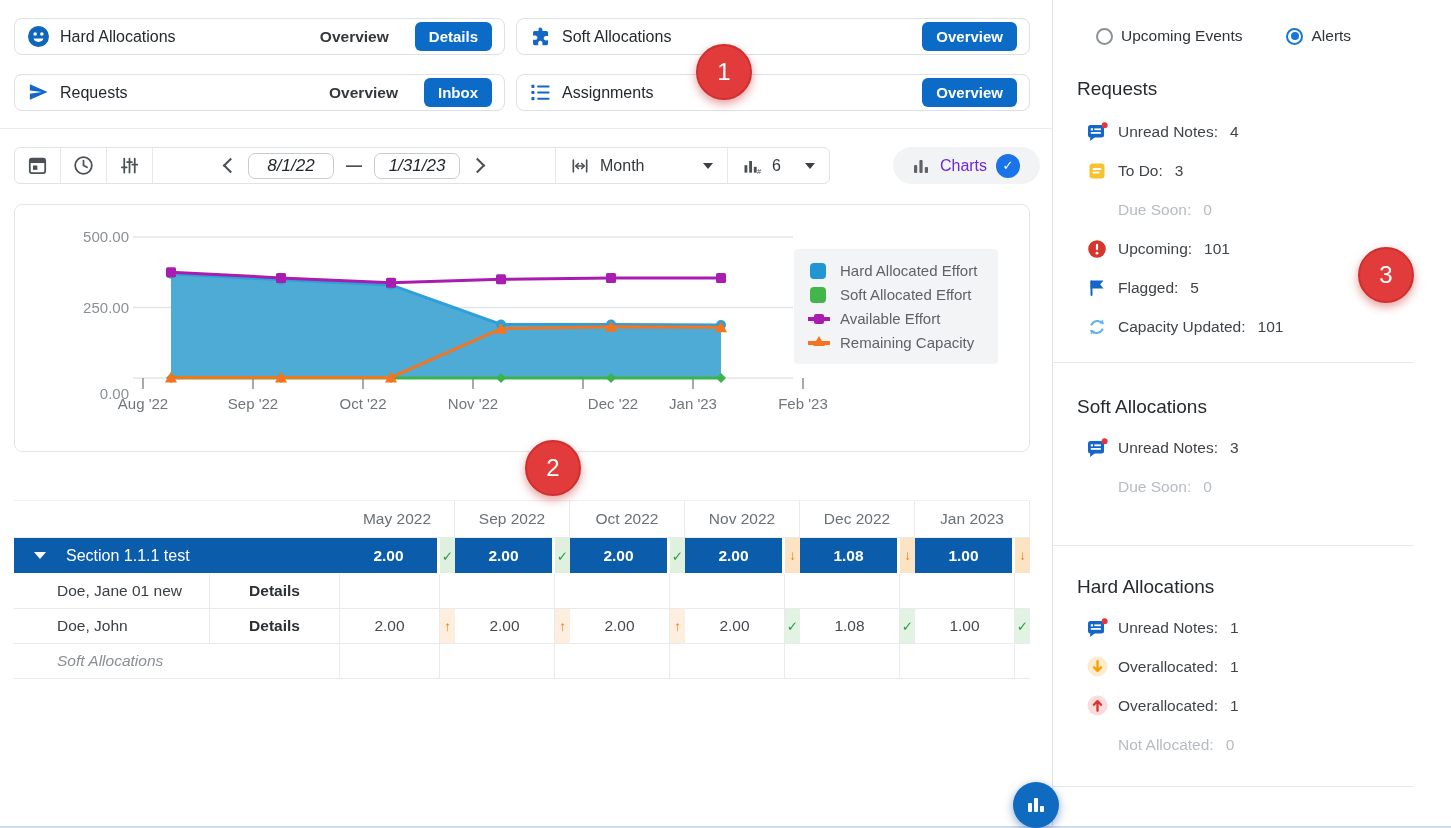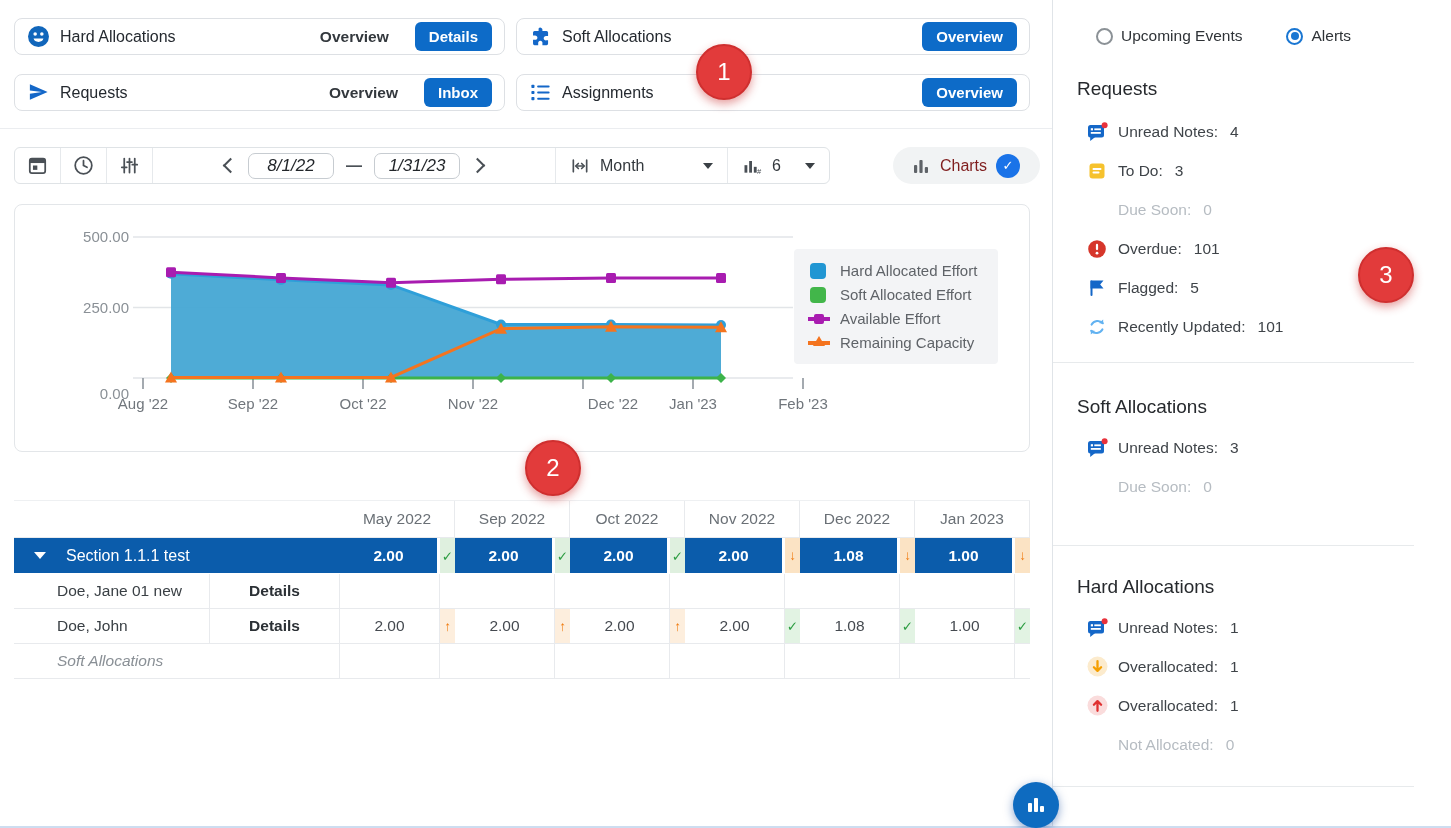--- a/index.html
+++ b/index.html
@@ -39,21 +39,21 @@
            font-style:italic;font-size:17px;color:#22262a;font-family:inherit;box-sizing:border-box;}
   .dash{color:#4a5056;font-weight:700;font-size:16px;}
   .tb-group{display:flex;align-items:center;border-left:1px solid #e6e9ec;padding:0 14px;gap:10px;cursor:pointer;}
   #tb-month{width:172px;box-sizing:border-box;}
   #tb-count{width:102px;box-sizing:border-box;}
   .tb-label{font-size:16px;color:#33383d;}
   .caret{width:0;height:0;border-left:5.5px solid transparent;border-right:5.5px solid transparent;
          border-top:6.5px solid #3a4045;margin-left:auto;}
   #charts-pill{position:absolute;left:893px;top:147px;width:147px;height:37px;background:#f1f3f4;border-radius:19px;
                display:flex;align-items:center;justify-content:center;gap:9px;cursor:pointer;}
-  #charts-pill .tb-label{color:#7f1d1d;}
+  #charts-pill .tb-label{color:#6d28d9;}
   .check-circle{width:24px;height:24px;border-radius:50%;background:#1a73e8;color:#fff;font-size:13px;font-weight:700;
                 display:flex;align-items:center;justify-content:center;}
   
   #chart-card{position:absolute;left:14px;top:204px;width:1016px;height:248px;border:1px solid #e3e6e9;
               border-radius:8px;box-sizing:border-box;background:#fff;}
   .ytick{position:absolute;left:36px;width:78px;text-align:right;font-size:15px;color:#8a9096;}
   #chart-svg{position:absolute;left:118px;top:0;}
   .xlab{position:absolute;width:90px;text-align:center;top:190px;font-size:15px;color:#70767c;}
   #legend{position:absolute;left:779px;top:44px;width:204px;background:#f3f4f6;border-radius:4px;
           padding:13px 10px 13px 14px;box-sizing:border-box;display:flex;flex-direction:column;gap:7px;}
@@ -383,21 +383,21 @@
           <span class="sb-cnt">0</span>
         </div>
         <div class="sb-item">
           <span class="sb-ico">
             <svg width="20" height="20" viewBox="0 0 20 20">
               <circle cx="10" cy="10" r="8.8" fill="#d6362b"></circle>
               <rect x="8.9" y="4.8" width="2.2" height="6.4" rx="1.1" fill="#fff"></rect>
               <circle cx="10" cy="14.2" r="1.4" fill="#fff"></circle>
             </svg>
           </span>
-          <span class="sb-lab">Overdue:</span>
+          <span class="sb-lab">Upcoming:</span>
           <span class="sb-cnt">101</span>
         </div>
         <div class="sb-item">
           <span class="sb-ico">
             <svg width="20" height="20" viewBox="0 0 20 20">
               <path d="M3.5 2.5 H16.5 L13.2 6.5 L16.5 10.5 H3.5 Z" fill="#1467c8"></path>
               <rect x="3.5" y="2.5" width="2" height="15.5" rx="1" fill="#1467c8"></rect>
             </svg>
           </span>
           <span class="sb-lab">Flagged:</span>
@@ -405,21 +405,21 @@
         </div>
         <div class="sb-item">
           <span class="sb-ico">
             <svg width="20" height="20" viewBox="0 0 20 20">
               <path d="M15.8 6.2 A7 7 0 0 0 4.6 7.6" fill="none" stroke="#62b2f1" stroke-width="2.1" stroke-linecap="round"></path>
               <path d="M16.2 2.6 L16.2 7.0 L11.9 6.1 Z" fill="#62b2f1"></path>
               <path d="M4.2 13.8 A7 7 0 0 0 15.4 12.4" fill="none" stroke="#62b2f1" stroke-width="2.1" stroke-linecap="round"></path>
               <path d="M3.8 17.4 L3.8 13.0 L8.1 13.9 Z" fill="#62b2f1"></path>
             </svg>
           </span>
-          <span class="sb-lab">Recently Updated:</span>
+          <span class="sb-lab">Capacity Updated:</span>
           <span class="sb-cnt">101</span>
         </div>
       </div>
       <div class="sb-h" style="top: 396px;">Soft Allocations</div>
       <div class="sb-list" style="top: 428px;">
         <div class="sb-item">
           <span class="sb-ico">
             <svg width="21" height="20" viewBox="0 0 21 20">
               <rect x="1" y="3" width="16" height="12.5" rx="2.5" fill="#1467c8"></rect>
               <path d="M3.2 14.5 L3.2 19 L8.8 14.5 Z" fill="#1467c8"></path>

